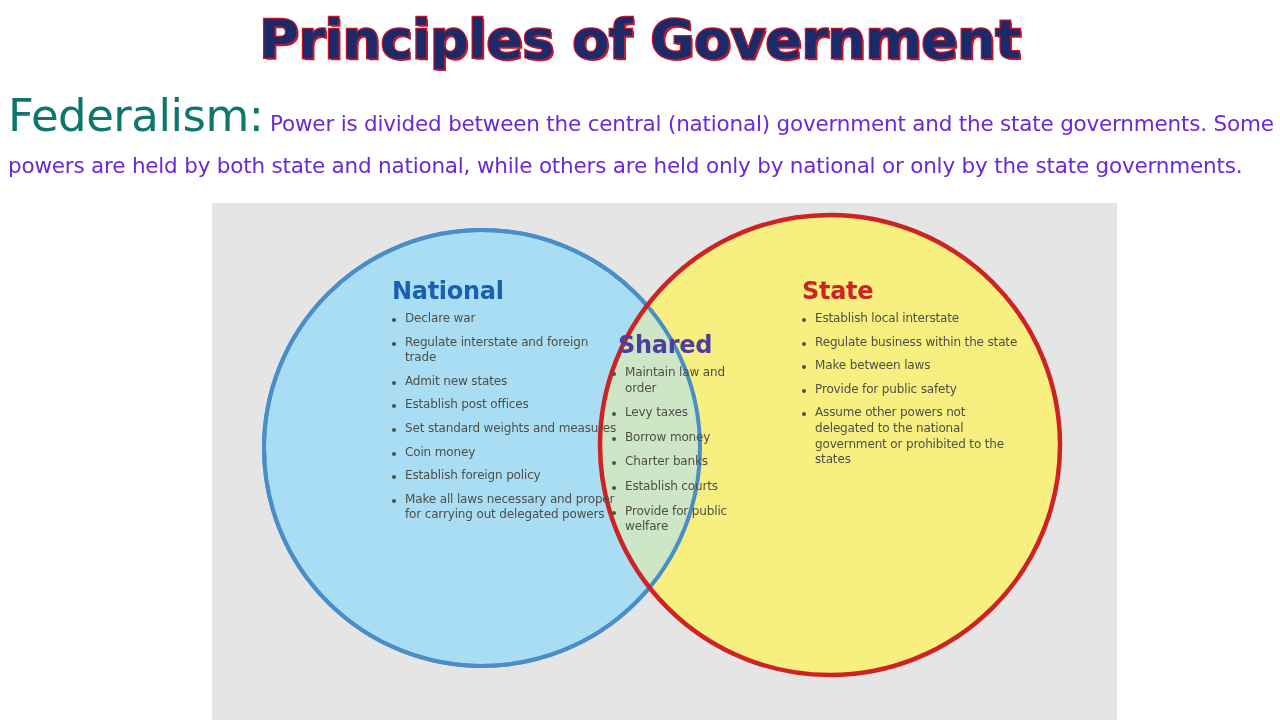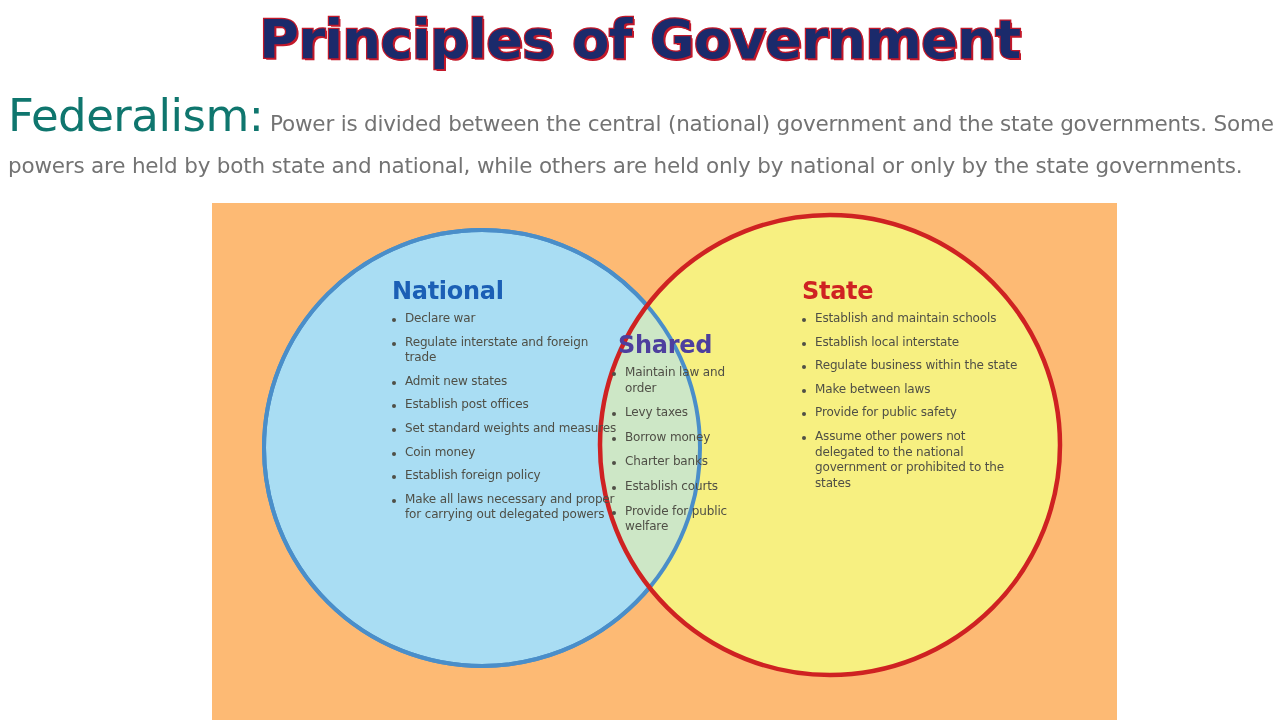--- a/index.html
+++ b/index.html
@@ -45,31 +45,31 @@
   }
   .term {
     font-size: 45px;
     letter-spacing: -0.5px;
     vertical-align: baseline;
     color: #0f766e;
   }
   .body-text {
     font-size: 21.5px;
     letter-spacing: -0.2px;
-    color: #737373;
+    color: #6d28d9;
   }
 
   
   .diagram-panel {
     position: absolute;
     left: 212px;
     top: 203px;
     width: 905px;
     height: 517px;
-    background: #fdba74;
+    background: #e5e5e5;
     overflow: hidden;
   }
   .venn-stage {
     position: absolute;
     left: 0;
     top: 0;
     width: 905px;
     height: 517px;
   }
   .venn-svg {
@@ -176,21 +176,20 @@
         <li>Borrow money</li>
         <li>Charter banks</li>
         <li>Establish courts</li>
         <li>Provide for public welfare</li>
       </ul>
     </div>
 
     <div class="col col-state">
       <div class="col-heading">State</div>
       <ul class="bullet-list">
-        <li>Establish and maintain schools</li>
         <li>Establish local interstate</li>
         <li>Regulate business within the state</li>
         <li>Make between laws</li>
         <li>Provide for public safety</li>
         <li>Assume other powers not delegated to the national government or prohibited to the states</li>
       </ul>
     </div>
 
   </div>
 </div>

